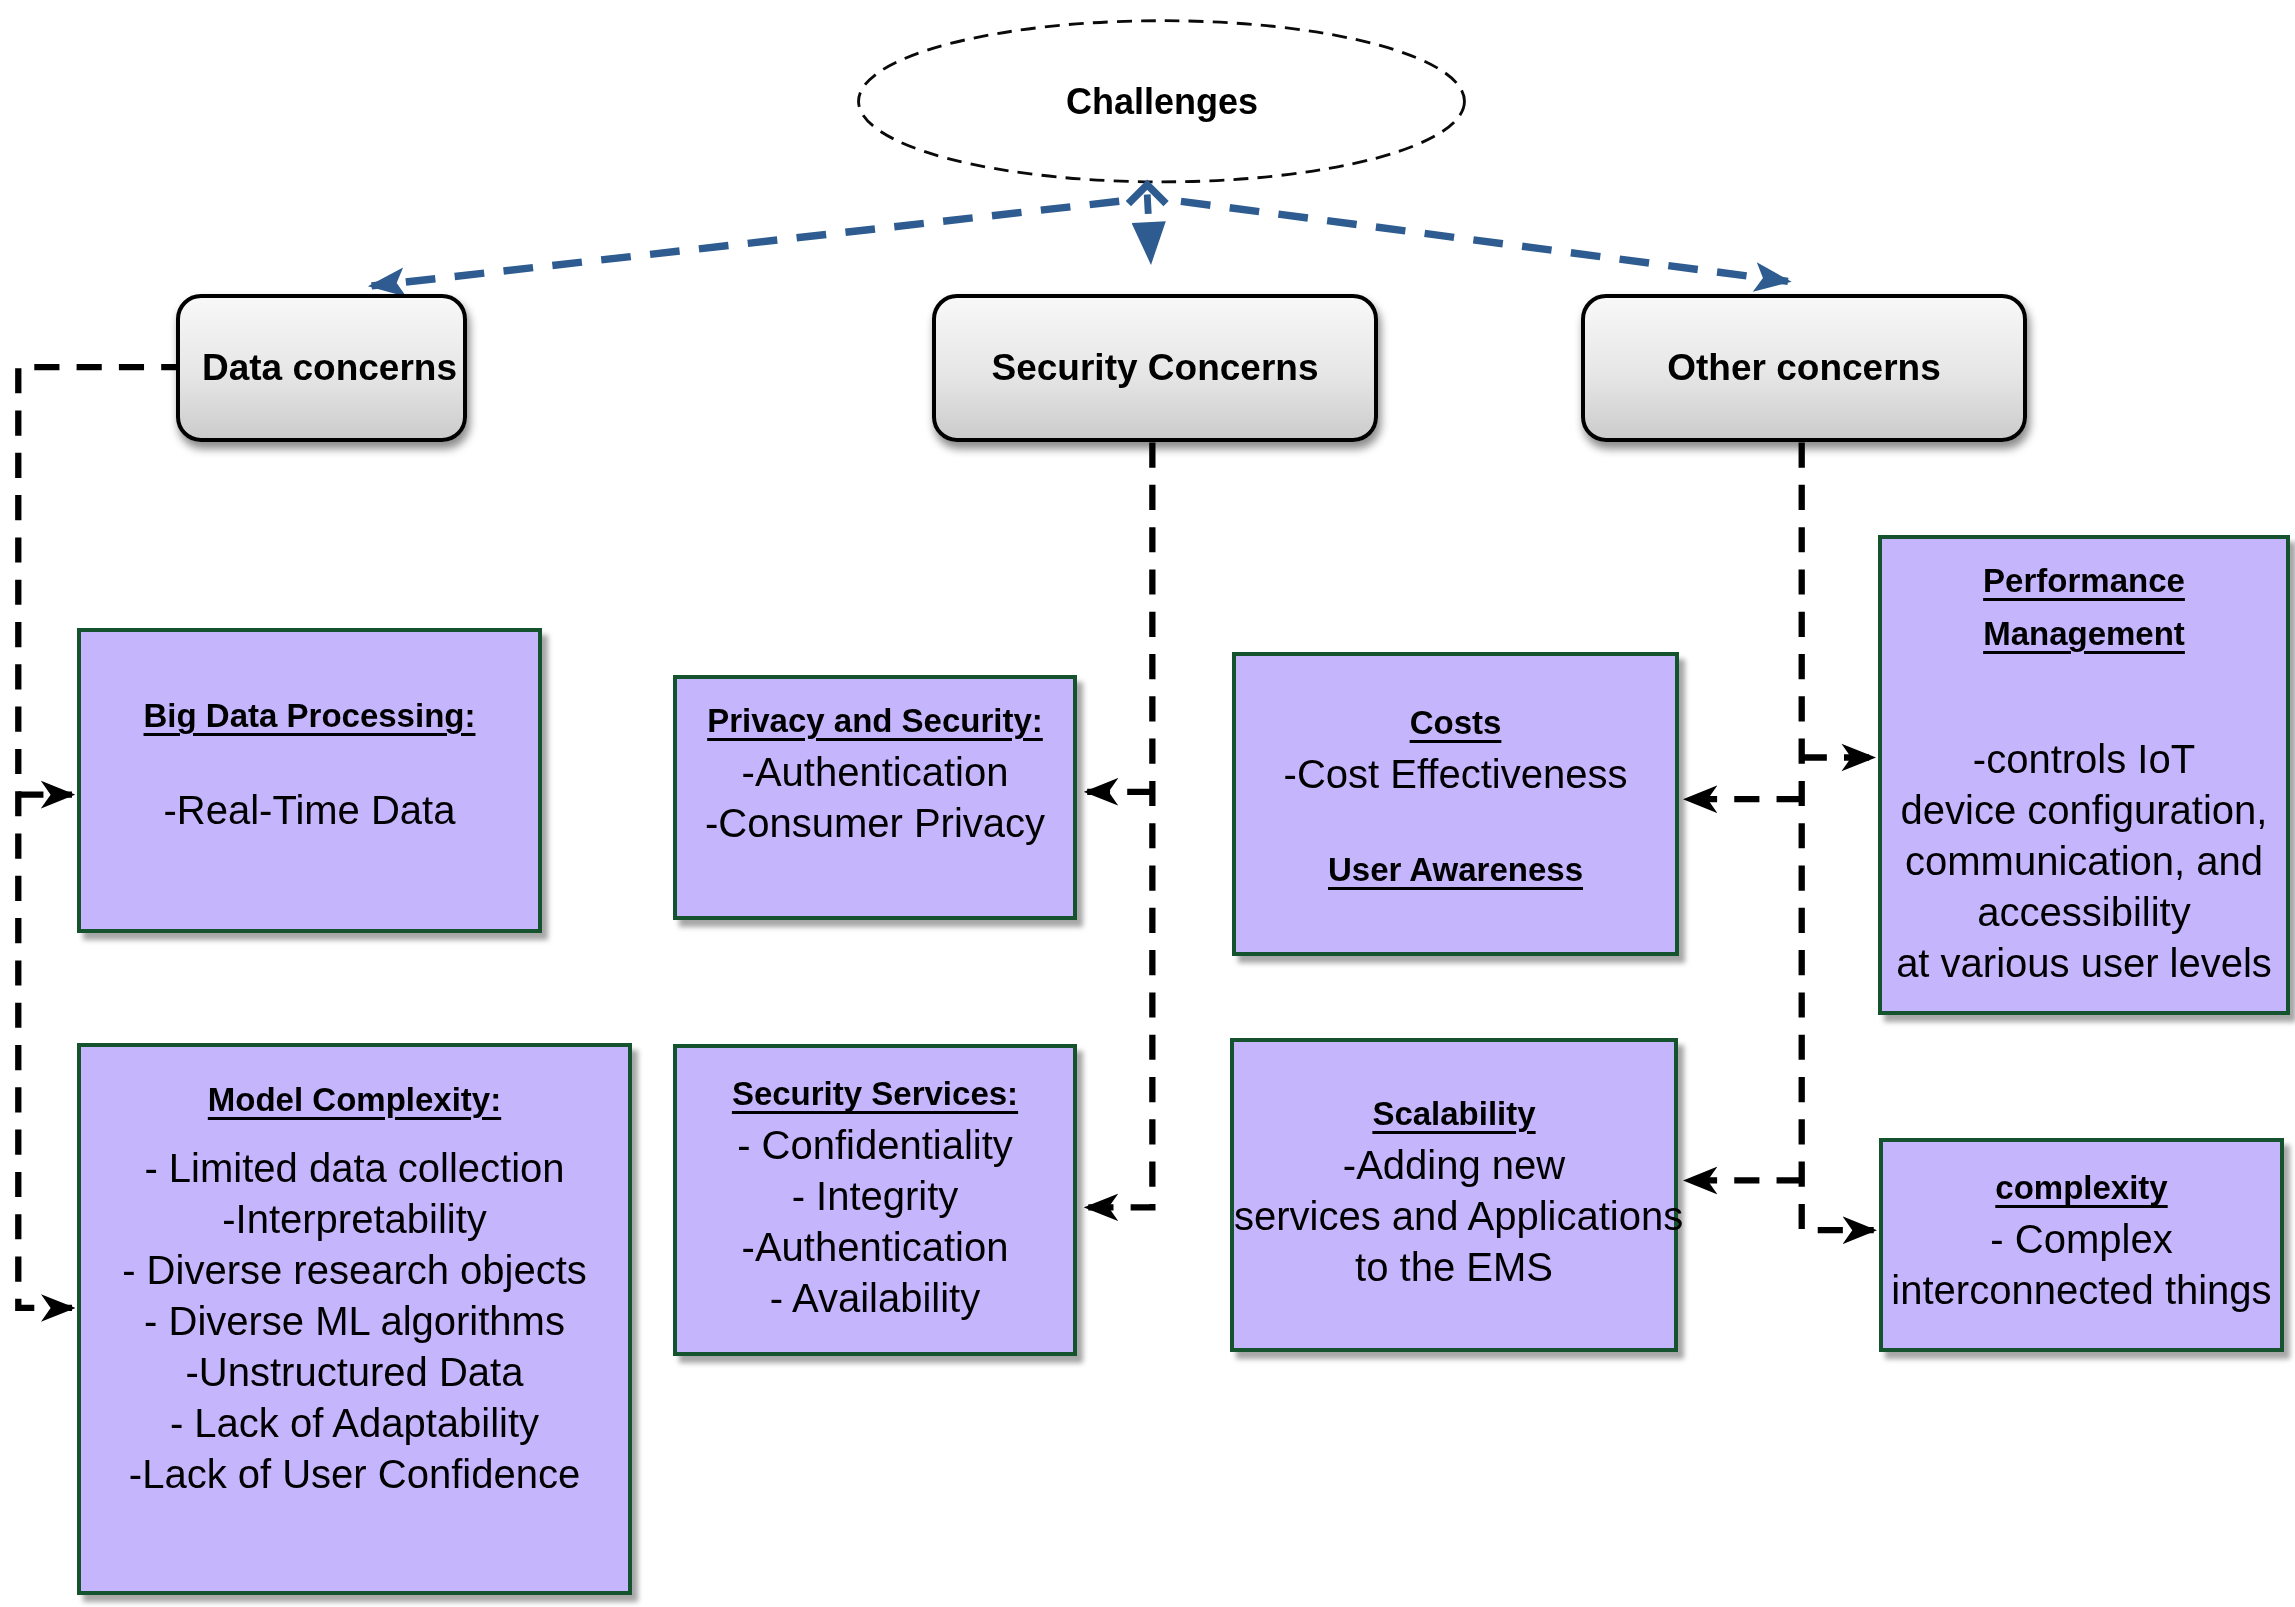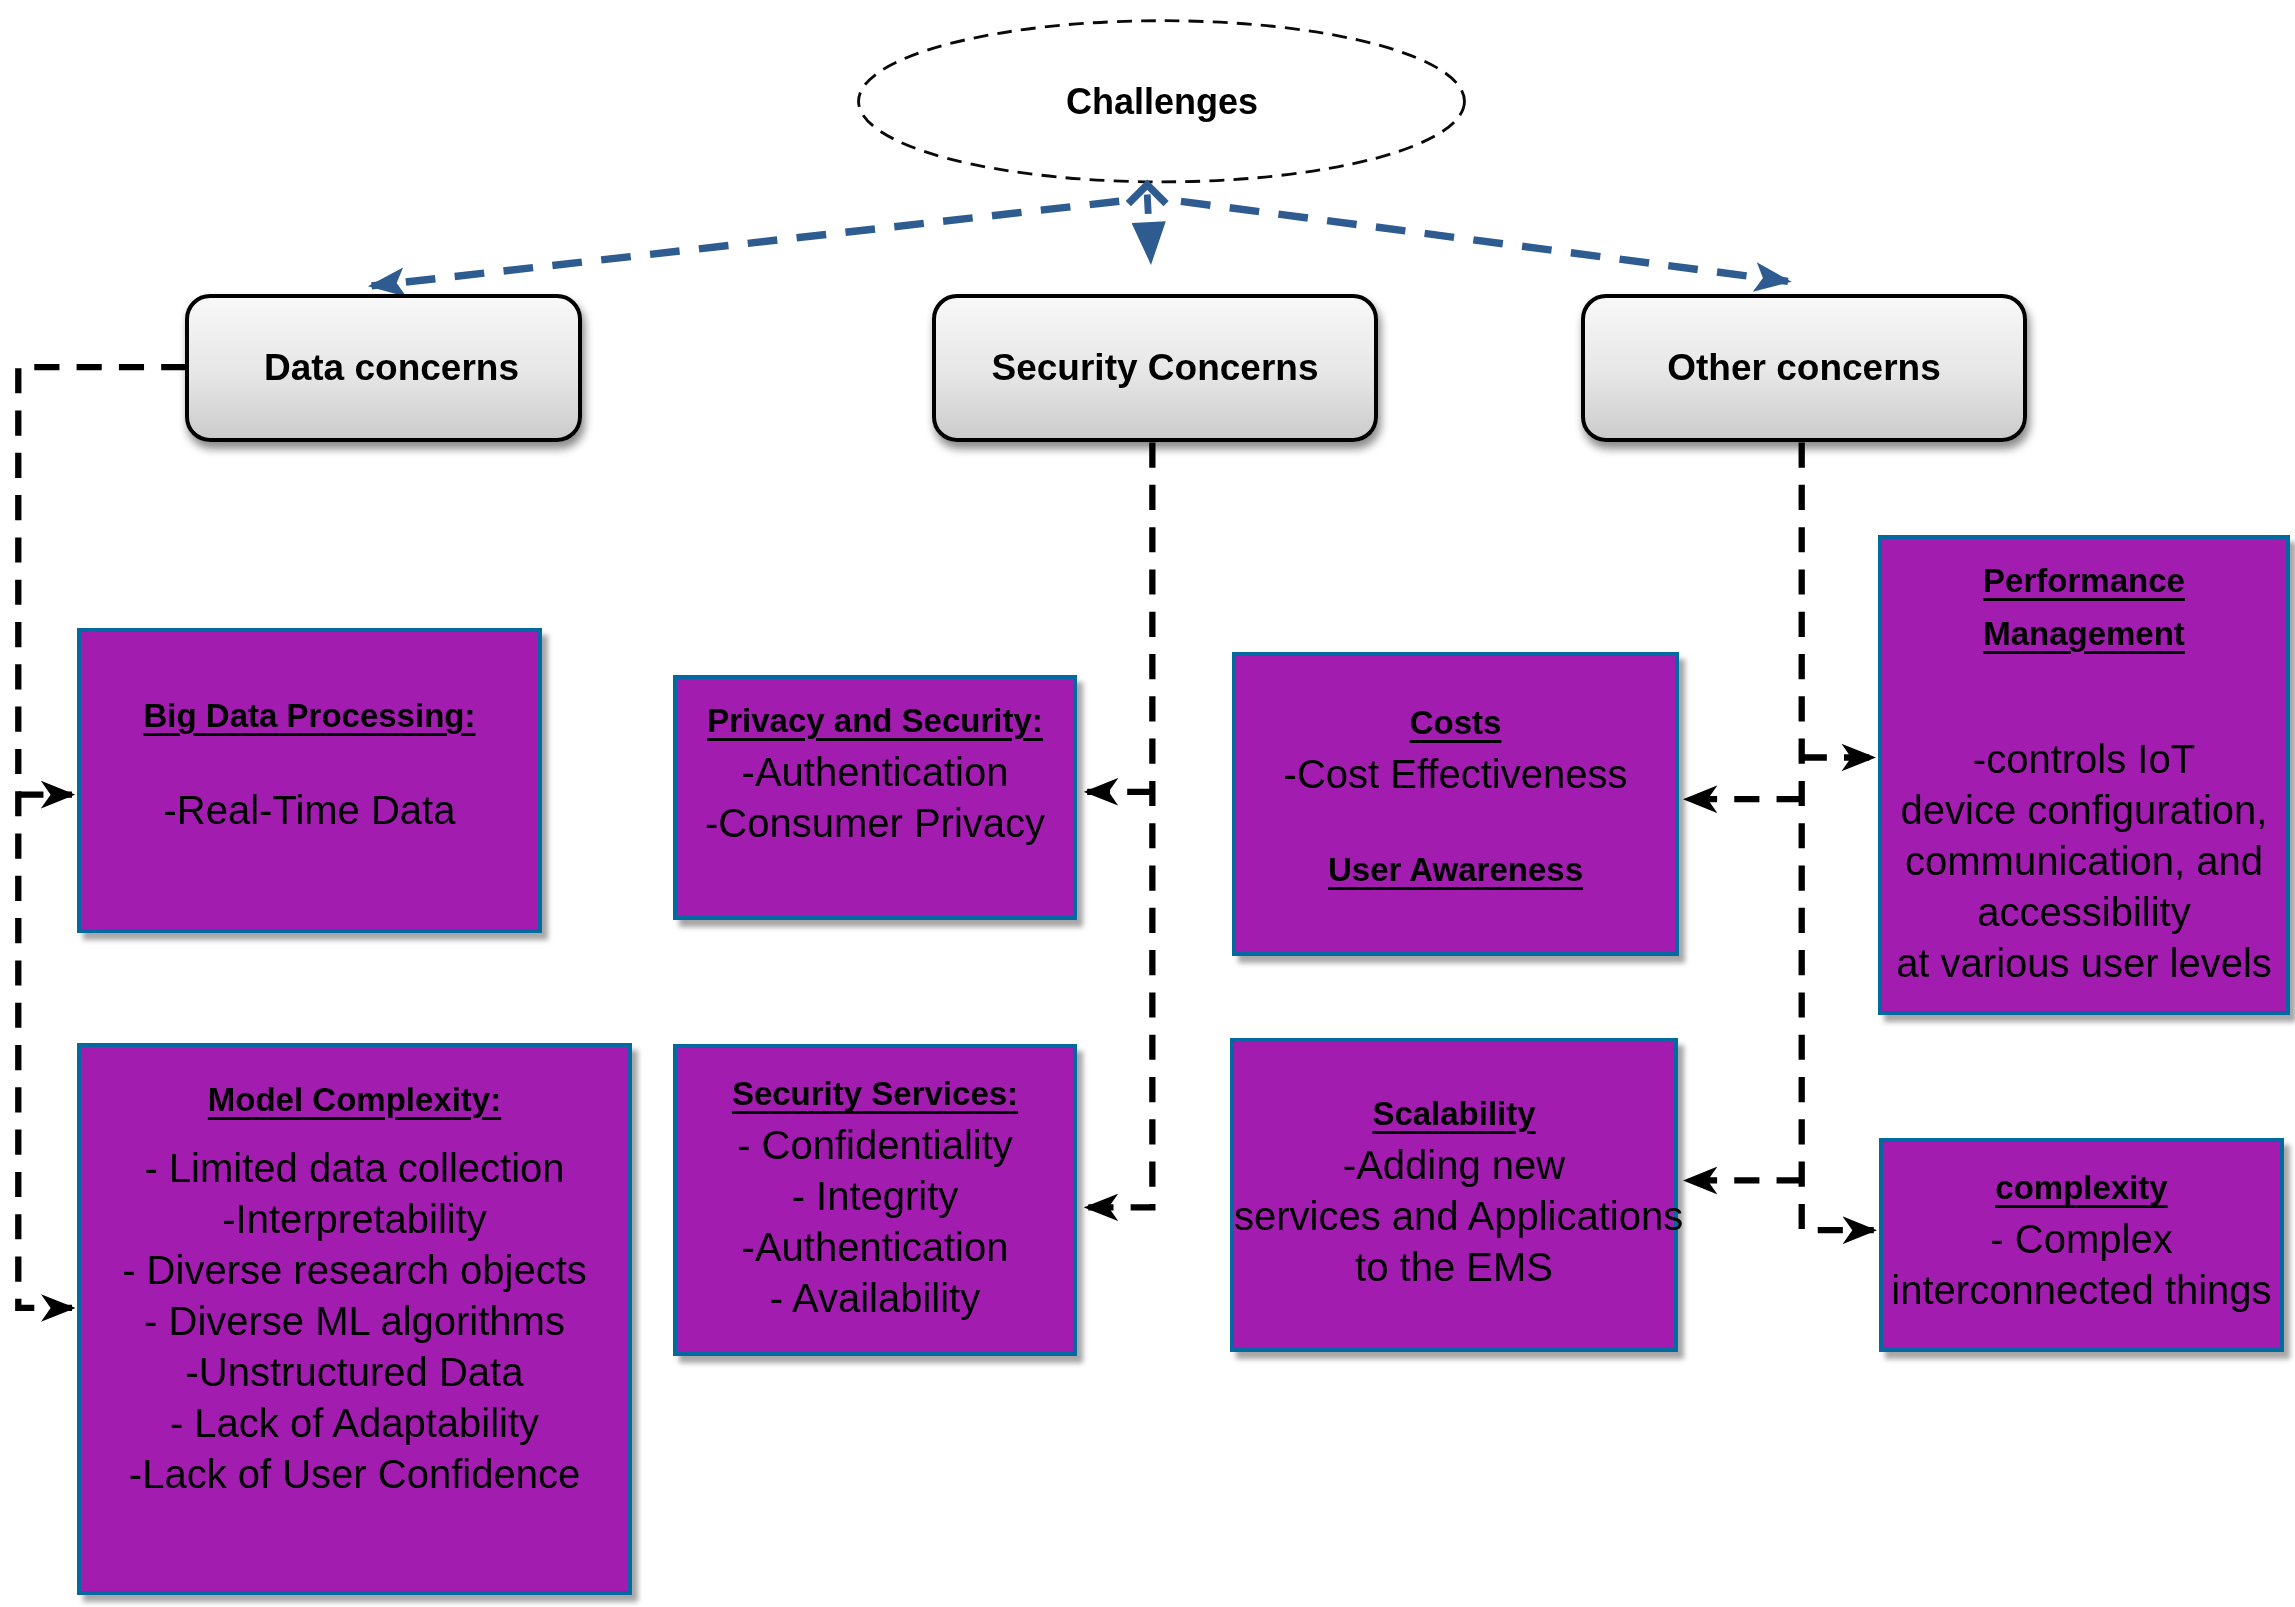--- a/index.html
+++ b/index.html
@@ -26,28 +26,28 @@
   
   .branch{
     position:absolute;height:148px;
     border:4.6px solid #000;border-radius:25px;
     background:linear-gradient(180deg,#f8f8f8 0%,#e6e6e6 55%,#cccccc 100%);
     box-shadow:2.3px 6.9px 8px rgba(0,0,0,0.45);
     display:flex;align-items:center;justify-content:center;
     font-size:37px;font-weight:700;color:#000;z-index:2;
     box-sizing:border-box;
   }
-  .branch.b-data{left:185px;top:294px;width:397px;padding-left:16px;}
+  .branch.b-data{left:176px;top:294px;width:291px;padding-left:16px;}
   .branch.b-security{left:932px;top:294px;width:446px;}
   .branch.b-other{left:1581px;top:294px;width:446px;}
 
   
   .subbox{
-    position:absolute;background:#a21caf;
-    border:4px solid #0369a1;
+    position:absolute;background:#c4b5fd;
+    border:4px solid #14532d;
     box-shadow:5.7px 6.9px 5.1px rgba(0,0,0,0.35);
     box-sizing:border-box;
     text-align:center;color:#000;z-index:2;
   }
   .subbox .line{display:block;}
   .line.body{font-size:40px;line-height:51px;height:51px;white-space:nowrap;}
   .line.title{
     font-size:33px;font-weight:700;line-height:53px;height:53px;white-space:nowrap;
     text-decoration:underline;text-decoration-thickness:3.4px;text-underline-offset:5.7px;
   }

